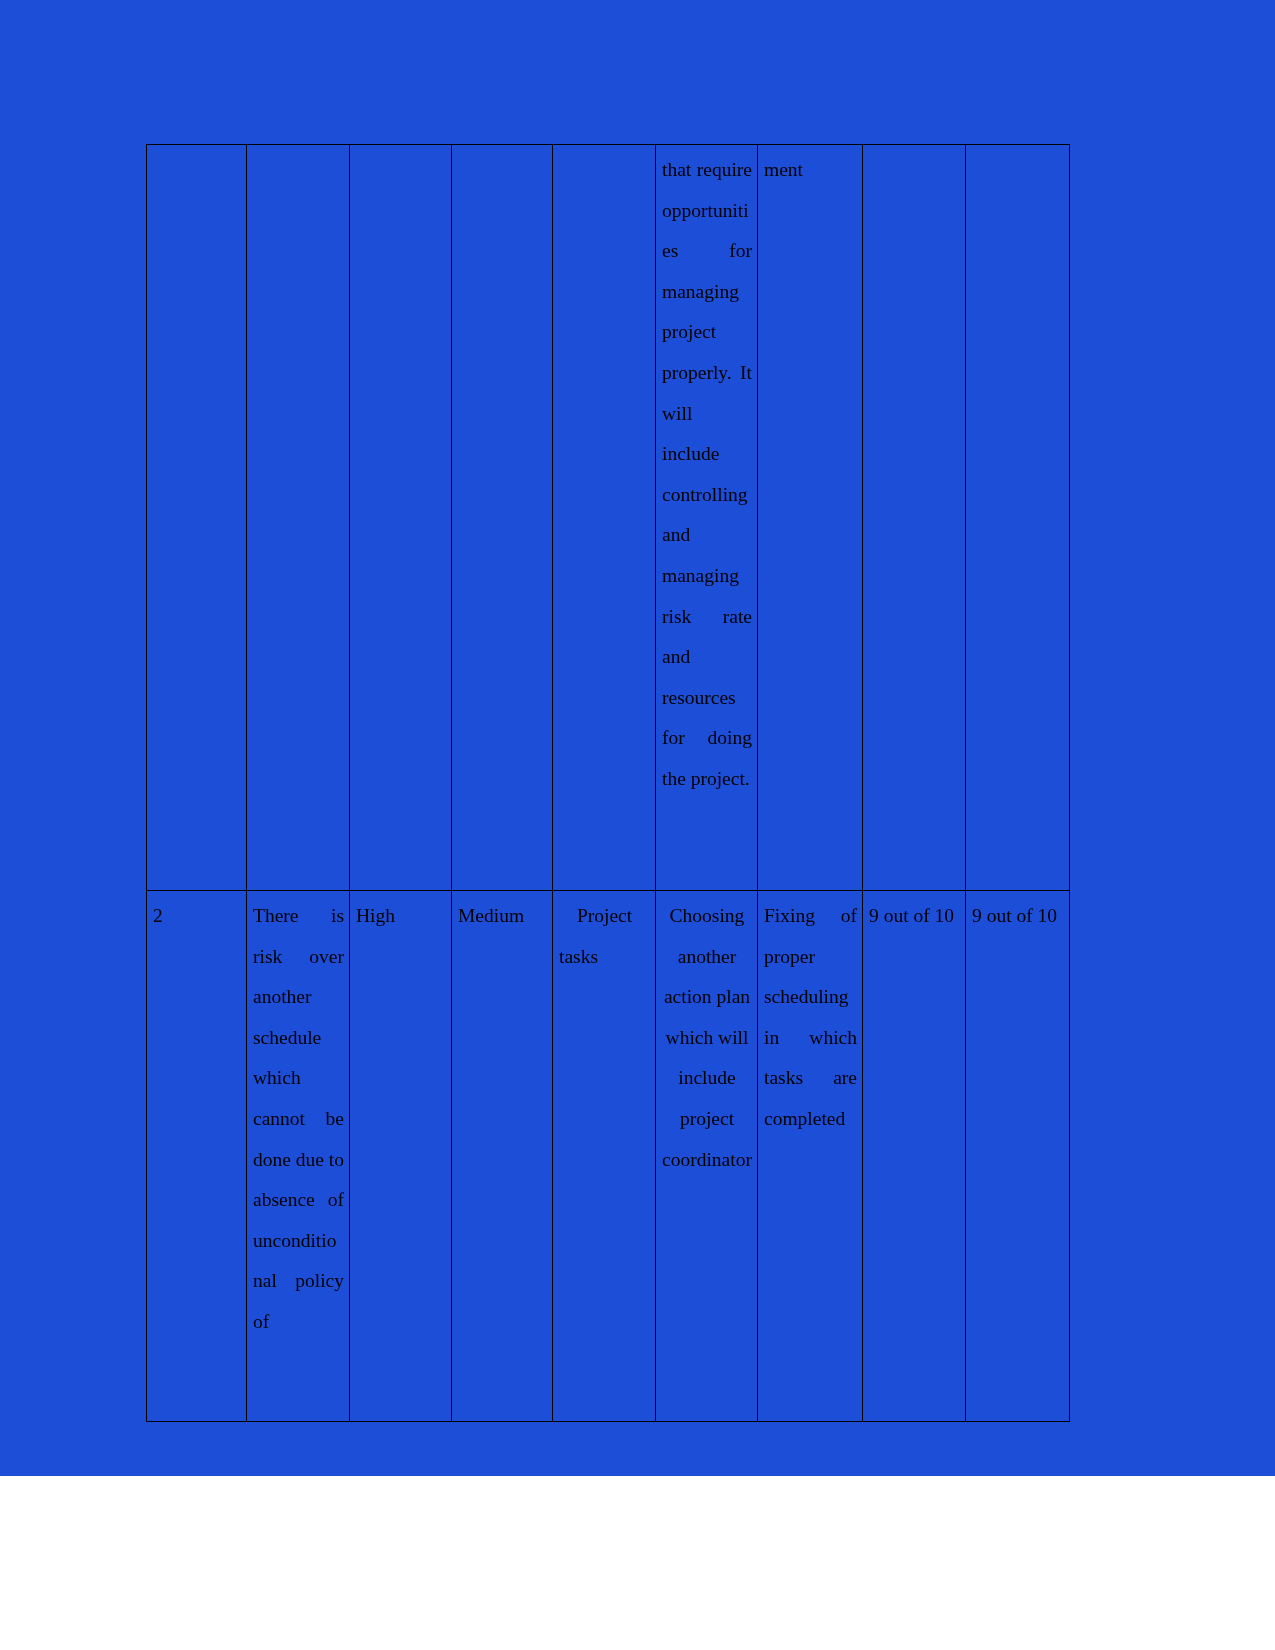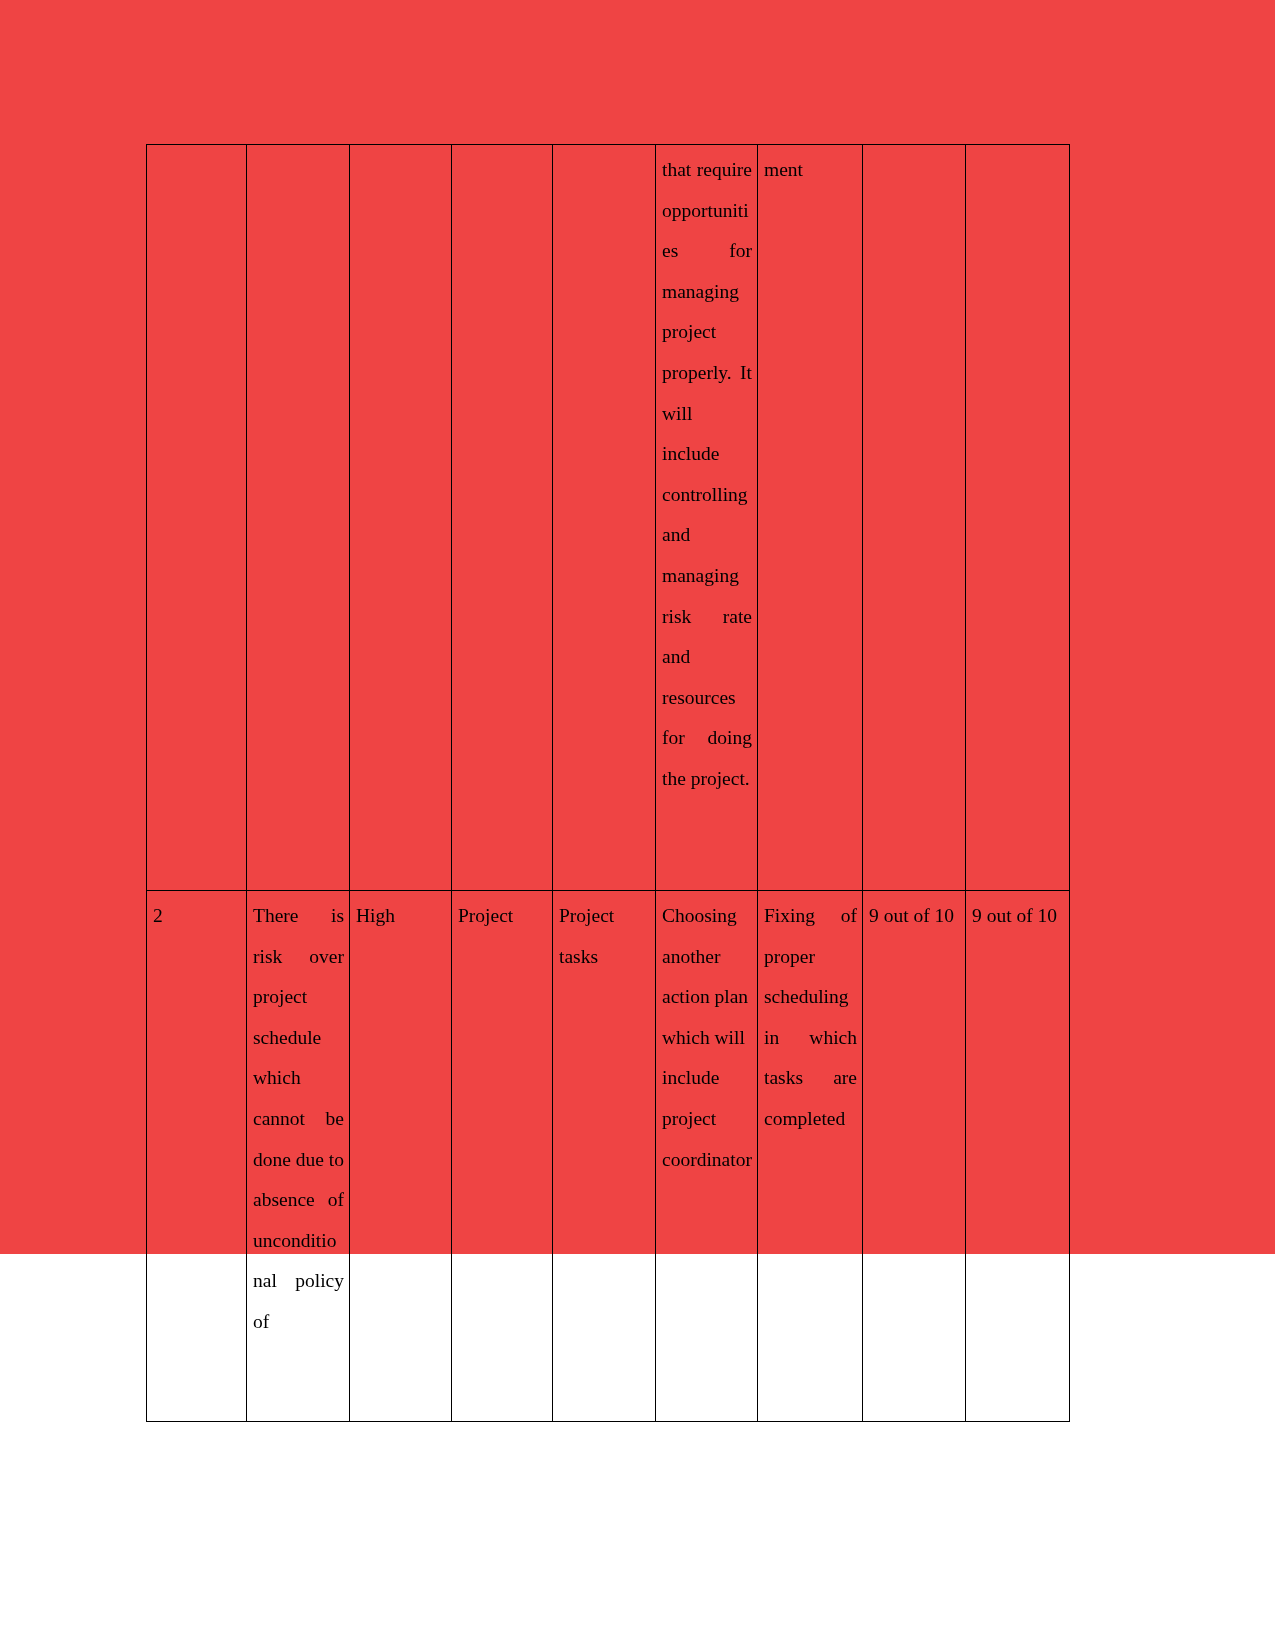--- a/index.html
+++ b/index.html
@@ -14,22 +14,22 @@
     position: relative;
     font-family: "Liberation Serif", "DejaVu Serif", serif;
     color: #000000;
     overflow: hidden;
   }
   .page {
     position: absolute;
     left: 0;
     top: 0;
     width: 1275px;
-    height: 1254px;
-    background: #ef4444;
+    height: 1476px;
+    background: #1d4ed8;
   }
   .table-wrap {
     position: absolute;
     left: 146px;
     top: 144px;
     width: 923px;
   }
   table.risk-table {
     border-collapse: collapse;
     table-layout: fixed;
@@ -63,21 +63,21 @@
   
   tr.row-continued td { height: 735px; }
   tr.row-two td { height: 520px; }
 
   .cell-text {
     display: block;
     text-align: justify;
     text-justify: inter-word;
   }
   .cell-text.plain {
-    text-align: left;
+    text-align: center;
     text-align-last: left;
   }
 </style>
 </head>
 <body>
 
 <div class="page">
 
   <div class="table-wrap">
     <table class="risk-table">
@@ -122,27 +122,27 @@
           <td>
             <span class="cell-text plain"></span>
           </td>
         </tr>
 
         <tr class="row-two">
           <td>
             <span class="cell-text plain">2</span>
           </td>
           <td>
-            <span class="cell-text">There is risk over project schedule which cannot be done due to absence of unconditional policy of</span>
+            <span class="cell-text">There is risk over another schedule which cannot be done due to absence of unconditional policy of</span>
           </td>
           <td>
             <span class="cell-text plain">High</span>
           </td>
           <td>
-            <span class="cell-text plain">Project</span>
+            <span class="cell-text plain">Medium</span>
           </td>
           <td>
             <span class="cell-text plain">Project tasks</span>
           </td>
           <td>
             <span class="cell-text plain">Choosing another action plan which will include project coordinator</span>
           </td>
           <td>
             <span class="cell-text">Fixing of proper scheduling in which tasks are completed</span>
           </td>

